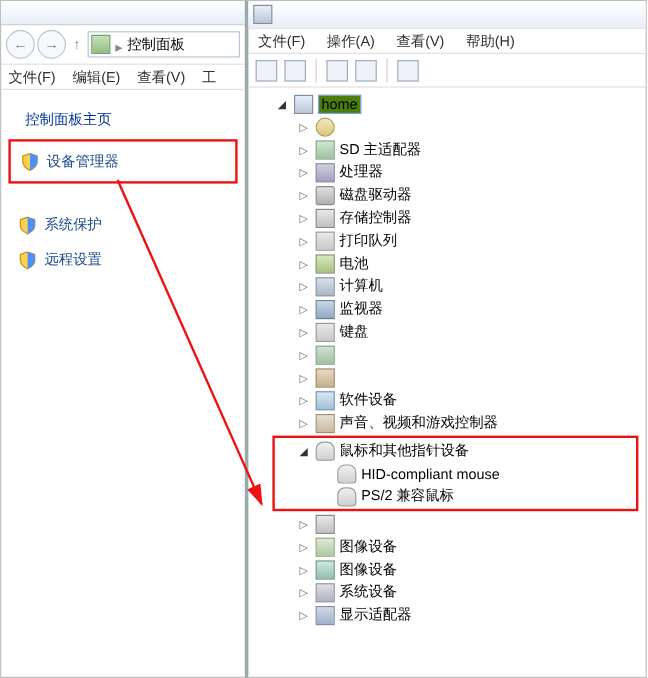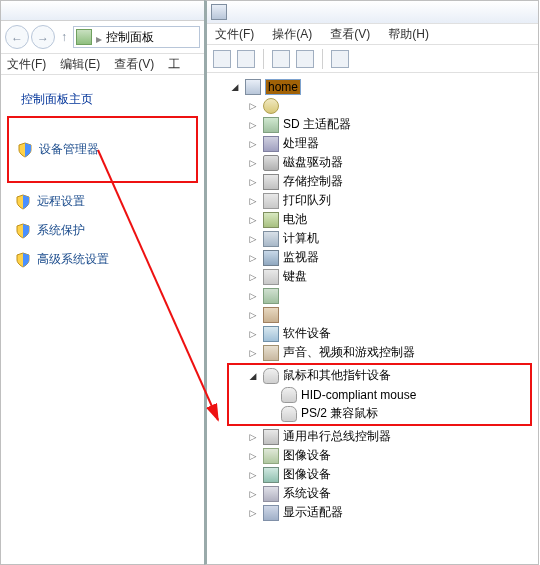--- a/index.html
+++ b/index.html
@@ -9,35 +9,35 @@
   .pl-addrbar{height:32px;display:flex;align-items:center;padding:4px;gap:2px}
   .nav-btn{width:24px;height:24px;border-radius:50%;border:1px solid #b8c6d9;display:flex;align-items:center;justify-content:center;color:#7f8ea0;background:#f6f9fc}
   .addr-box{flex:1;height:22px;border:1px solid #b8c6d9;display:flex;align-items:center;padding:0 2px;gap:4px}
   .addr-icon{width:16px;height:16px;background:linear-gradient(#c8e0c0,#8fbf7f);border:1px solid #6fa05f}
   .sep{width:6px;height:10px;color:#888}
   .pl-menubar{height:22px;border-top:1px solid #e0e0e0;border-bottom:1px solid #e0e0e0;display:flex;align-items:center;padding:0 6px;gap:14px;color:#303030}
   .pl-sidebar{padding:10px 8px}
   .cp-title{color:#003399;font-size:12px;padding:6px 4px 10px 12px}
   .cp-item{display:flex;align-items:center;gap:6px;padding:6px 4px 6px 6px;color:#1a4b8c;cursor:default}
   .shield{width:16px;height:16px}
-  .hl-box{border:2px solid #e11;padding:17px 2px;margin:-2px -2px 4px -2px}
+  .hl-box{border:2px solid #e11;padding:2px 2px;margin:-2px -2px 20px -2px}
   .panel-right{position:absolute;left:204px;top:0;width:335px;height:565px;border:1px solid #bfbfbf;border-left:3px solid #9aa;background:#fff}
   .pr-titlebar{height:22px;background:linear-gradient(#fff,#e8eef7);display:flex;align-items:center;padding:0 4px}
   .dm-icon{width:16px;height:16px;background:linear-gradient(#e8eef7,#b8c6d9);border:1px solid #7f8ea0}
   .pr-menubar{height:22px;border-top:1px solid #e0e0e0;border-bottom:1px solid #e0e0e0;display:flex;align-items:center;padding:0 8px;gap:18px;color:#303030}
   .pr-toolbar{height:28px;border-bottom:1px solid #e0e0e0;display:flex;align-items:center;padding:0 6px;gap:6px}
   .tb-ic{width:18px;height:18px;border:1px solid #a0aec0;background:#eef2f7}
   .tb-divider{width:1px;height:20px;background:#d0d0d0;margin:0 2px}
   .tree{padding:4px 2px 4px 4px;overflow:auto;height:calc(100% - 72px)}
   .row{display:flex;align-items:center;height:19px;gap:4px;white-space:nowrap}
   .arrow{width:12px;height:12px;display:flex;align-items:center;justify-content:center;color:#666;font-size:9px}
   .arrow.exp{color:#333}
   .ic{width:16px;height:16px;flex:0 0 16px}
   .lbl{color:#000}
-  .root-box{border:1px solid #7da2ce;background:#a16207;padding:0 2px}
+  .root-box{border:1px solid #7da2ce;background:#4d7c0f;padding:0 2px}
   .red-group{border:2px solid #e11;margin:1px 4px 1px 16px;padding:1px 0}
   svg.arrow-svg{position:absolute;left:0;top:0;width:540px;height:565px;pointer-events:none}
   .dev-cd{background:linear-gradient(#f0e8c0,#d8c878);border-radius:50%;border:1px solid #b0a050}
   .dev-card{background:linear-gradient(#d0e8d0,#a0c0a0);border:1px solid #80a080}
   .dev-cpu{background:linear-gradient(#d0d0e0,#a0a0c0);border:1px solid #8080a0}
   .dev-disk{background:linear-gradient(#e0e0e0,#b0b0b0);border:1px solid #888;border-radius:2px}
   .dev-usb{background:linear-gradient(#e8e8e8,#c0c0c0);border:1px solid #888}
   .dev-print{background:linear-gradient(#e8e8e8,#c8c8c8);border:1px solid #999}
   .dev-bat{background:linear-gradient(#d8e8c0,#a8c080);border:1px solid #809060}
   .dev-pc{background:linear-gradient(#d8e0e8,#a8b8c8);border:1px solid #8090a0}
@@ -86,35 +86,28 @@
               <path d="M8 1 L14 3 V8 C14 12 8 15 8 15 Z" fill="#4a90ff"></path>
             </svg>
             <span>设备管理器</span>
           </div>
         </div>
         <div class="cp-item">
           <svg class="shield" viewBox="0 0 16 16">
             <path d="M8 1 L14 3 V8 C14 12 8 15 8 15 C8 15 2 12 2 8 V3 Z" fill="#ffd24a" stroke="#c09018"></path>
             <path d="M8 1 L14 3 V8 C14 12 8 15 8 15 Z" fill="#4a90ff"></path>
           </svg>
-          <span>远程设置</span>
+          <span>系统保护</span>
         </div>
         <div class="cp-item">
           <svg class="shield" viewBox="0 0 16 16">
             <path d="M8 1 L14 3 V8 C14 12 8 15 8 15 C8 15 2 12 2 8 V3 Z" fill="#ffd24a" stroke="#c09018"></path>
             <path d="M8 1 L14 3 V8 C14 12 8 15 8 15 Z" fill="#4a90ff"></path>
           </svg>
-          <span>系统保护</span>
-        </div>
-        <div class="cp-item">
-          <svg class="shield" viewBox="0 0 16 16">
-            <path d="M8 1 L14 3 V8 C14 12 8 15 8 15 C8 15 2 12 2 8 V3 Z" fill="#ffd24a" stroke="#c09018"></path>
-            <path d="M8 1 L14 3 V8 C14 12 8 15 8 15 Z" fill="#4a90ff"></path>
-          </svg>
-          <span>高级系统设置</span>
+          <span>远程设置</span>
         </div>
       </div>
   </div>
 </div>
 
 <div class="panel-right">
   <div class="pr-titlebar">
     <span class="dm-icon"></span>
   </div>
   <div class="pr-menubar">
@@ -218,21 +211,20 @@
         </div>
         <div class="row d2">
           <span class="arrow"></span>
           <span class="ic dev-mouse"></span>
           <span class="lbl">PS/2 兼容鼠标</span>
         </div>
       </div>
       <div class="row d2">
         <span class="arrow ">▷</span>
         <span class="ic dev-usb"></span>
-        <span class="lbl">通用串行总线控制器</span>
       </div>
       <div class="row d2">
         <span class="arrow ">▷</span>
         <span class="ic dev-img"></span>
         <span class="lbl">图像设备</span>
       </div>
       <div class="row d2">
         <span class="arrow ">▷</span>
         <span class="ic dev-net"></span>
         <span class="lbl">图像设备</span>

